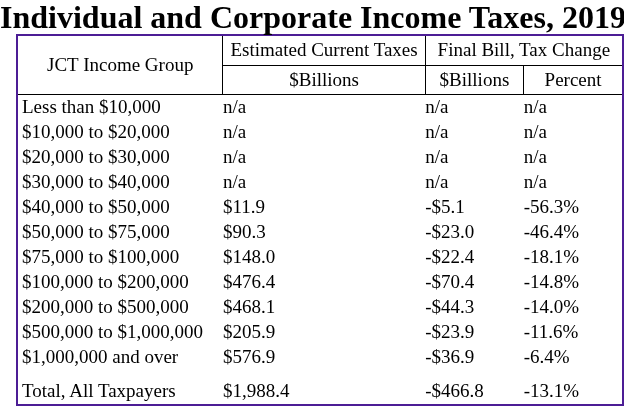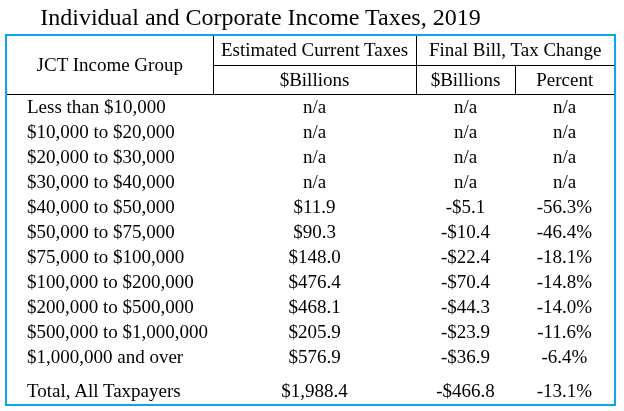--- a/index.html
+++ b/index.html
@@ -17,29 +17,30 @@
   .page {
     position: relative;
     width: 624px;
     height: 411px;
   }
   .title {
     margin-top: 3px;
     margin-bottom: 3px;
     width: 521px;
     text-align: center;
-    font-size: 24px;
+    font-size: 32px;
     line-height: 28px;
     white-space: nowrap;
+    font-weight: bold;
   }
   table.tax-table {
     border-collapse: collapse;
     table-layout: fixed;
-    margin-left: 5px;
-    border: 2px solid #0ea5e9;
+    margin-left: 16px;
+    border: 2px solid #4c1d95;
   }
   col.c1 { width: 207px; }
   col.c2 { width: 203px; }
   col.c3 { width: 99px; }
   col.c4 { width: 100px; }
 
   .tax-table th {
     border: 1.5px solid #000;
     font-weight: normal;
     font-size: 19px;
@@ -49,27 +50,26 @@
     white-space: nowrap;
   }
   .tax-table thead tr.hrow1 { height: 30px; }
   .tax-table thead tr.hrow2 { height: 29px; }
 
   .tax-table tbody td {
     border: none;
     font-size: 19px;
     padding: 0;
     height: 25px;
-    text-align: center;
     vertical-align: middle;
     white-space: nowrap;
   }
   .tax-table tbody td.group {
     text-align: left;
-    padding-left: 20px;
+    padding-left: 4px;
   }
   .tax-table tr.spacer td {
     height: 8px;
   }
   .tax-table tr.total-row td {
     height: 26px;
   }
 </style>
 </head>
 <body>
@@ -124,21 +124,21 @@
       </tr>
       <tr>
         <td class="group">$40,000 to $50,000</td>
         <td>$11.9</td>
         <td>-$5.1</td>
         <td>-56.3%</td>
       </tr>
       <tr>
         <td class="group">$50,000 to $75,000</td>
         <td>$90.3</td>
-        <td>-$10.4</td>
+        <td>-$23.0</td>
         <td>-46.4%</td>
       </tr>
       <tr>
         <td class="group">$75,000 to $100,000</td>
         <td>$148.0</td>
         <td>-$22.4</td>
         <td>-18.1%</td>
       </tr>
       <tr>
         <td class="group">$100,000 to $200,000</td>

